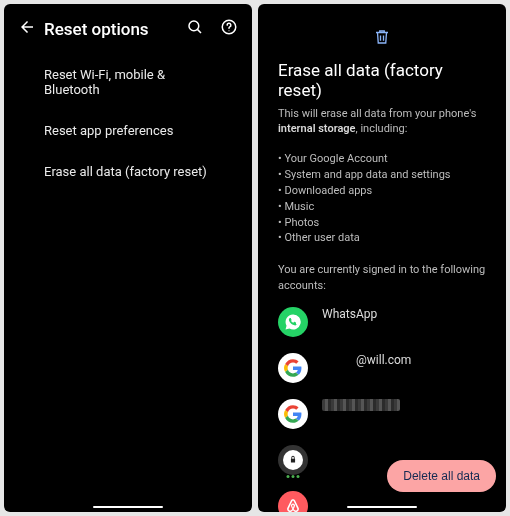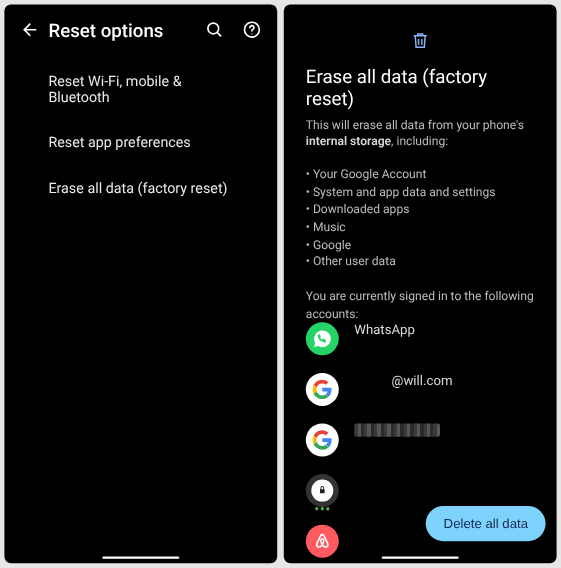--- a/index.html
+++ b/index.html
@@ -72,20 +72,21 @@
   .bullets li {
     font-size: 11px;
     color: #bdbdbd;
     line-height: 1.45;
   }
   .bullets li::before { content: "• "; }
   .signed {
     font-size: 11px;
     color: #bdbdbd;
     line-height: 1.4;
+    margin-bottom: 14px;
   }
   .acct {
     display: flex;
     align-items: flex-start;
     gap: 14px;
     margin-bottom: 16px;
   }
   .avatar {
     width: 30px;
     height: 30px;
@@ -120,21 +121,21 @@
     position: absolute; bottom: -3px; left: 50%; transform: translateX(-50%);
     display: flex; gap: 2px;
   }
   .threema .dots span { width: 3px; height: 3px; border-radius: 50%; background: #4caf50; display:block; }
   .abnb { background: #ff5a5f; }
   .abnb svg { width: 18px; height: 18px; fill: #fff; }
   .delete-btn {
     position: absolute;
     right: 10px;
     bottom: 20px;
-    background: #7dd3fc;
+    background: #fca5a5;
     color: #152a52;
     font-size: 12px;
     font-weight: 500;
     border: none;
     border-radius: 18px;
     padding: 9px 16px;
     cursor: pointer;
   }
 </style>
 </head>
@@ -184,21 +185,21 @@
     </div>
     <div class="dtitle">Erase all data (factory reset)</div>
     <div class="desc">
       <span>This will erase all data from your phone's </span><span class="em">internal storage</span><span>, including:</span>
     </div>
     <ul class="bullets">
       <li>Your Google Account</li>
       <li>System and app data and settings</li>
       <li>Downloaded apps</li>
       <li>Music</li>
-      <li>Google</li>
+      <li>Photos</li>
       <li>Other user data</li>
     </ul>
     <div class="signed">You are currently signed in to the following accounts:</div>
 
     <div class="acct">
       <div class="avatar wa">
         <svg viewBox="0 0 24 24">
             <path d="M12 2a10 10 0 0 0-8.6 15L2 22l5.2-1.4A10 10 0 1 0 12 2zm4.9 13.3c-.2.6-1.3 1.2-1.8 1.2-.5.1-1 .1-3.2-.8-2.7-1.2-4.3-4-4.4-4.2-.1-.2-1-1.4-1-2.6s.6-1.8.9-2c.2-.2.5-.3.7-.3h.5c.2 0 .4 0 .6.5.2.6.8 2 .8 2.1.1.1.1.3 0 .5-.3.6-.7.6-.5 1 .7 1.2 1.4 1.6 2.6 2.2.2.1.4.1.5-.1.2-.2.6-.7.8-.9.2-.2.3-.2.5-.1.2.1 1.5.7 1.7.8.3.1.4.2.5.3.1.1.1.6-.2 1.4z"></path>
           </svg>
       </div>

